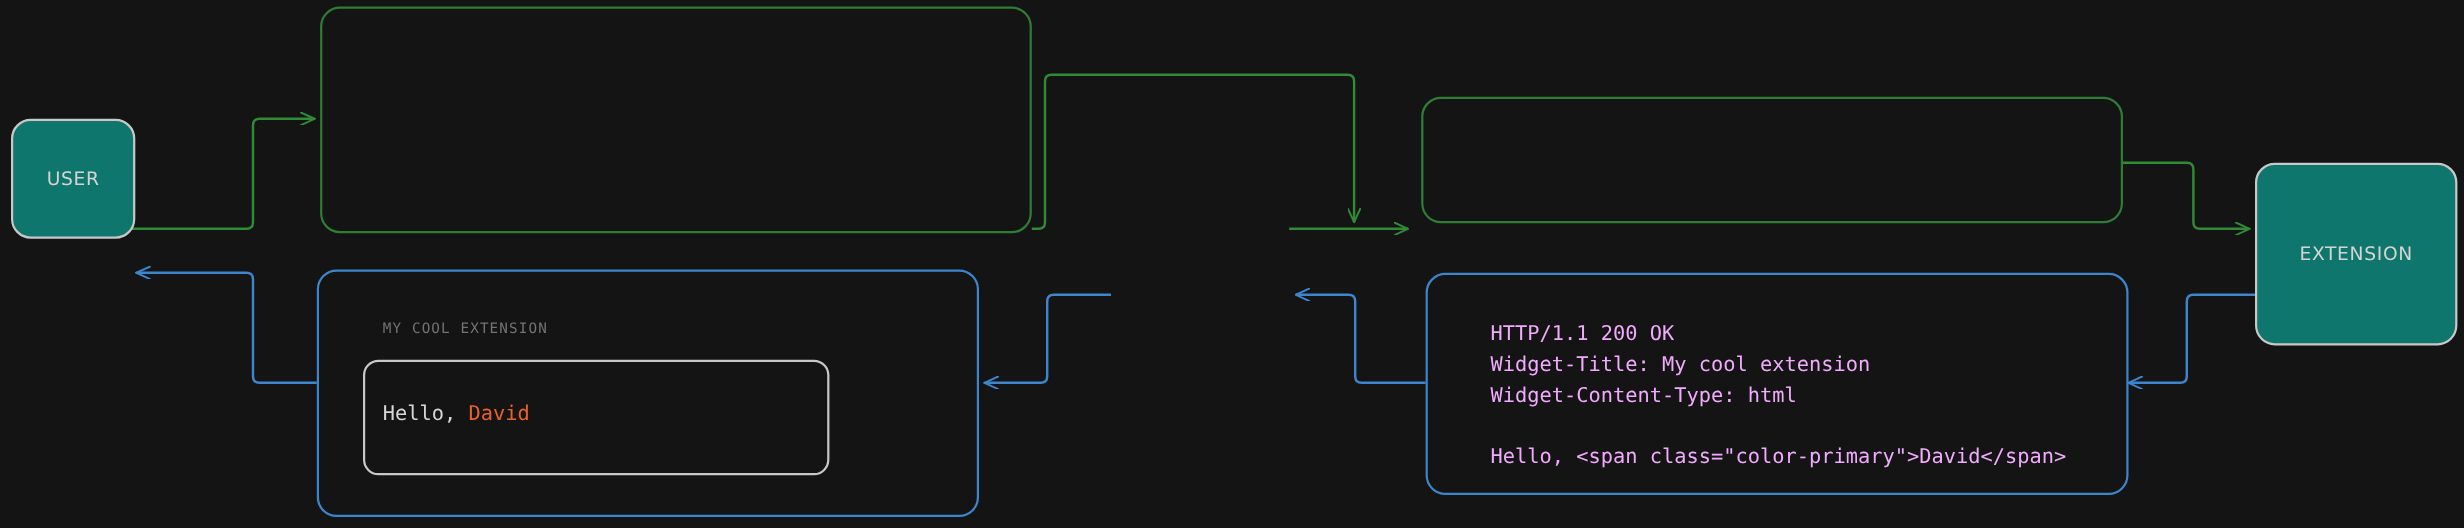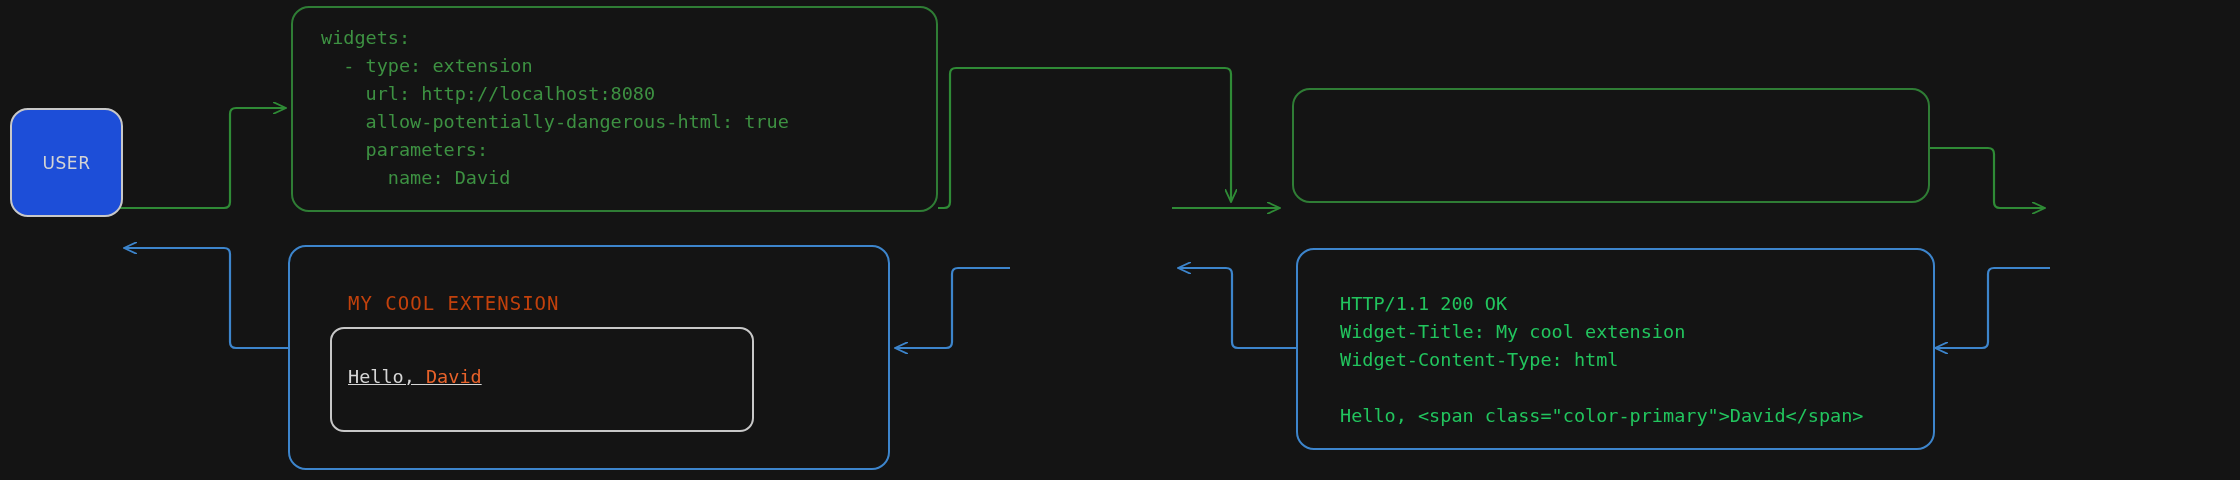--- a/index.html
+++ b/index.html
@@ -4,36 +4,36 @@
 <style>
   html,body{margin:0;padding:0;background:#141414;}
   body{width:2240px;height:480px;overflow:hidden;
        font-family:"DejaVu Sans Mono","Liberation Mono",monospace;}
   #stage{position:relative;width:2240px;height:480px;background:#141414;}
   svg.edges{position:absolute;left:0;top:0;width:2240px;height:480px;pointer-events:none;}
 
   .node{position:absolute;border:2px solid #c8c8c8;border-radius:18px;
         display:flex;align-items:center;justify-content:center;
         color:#d4d4d4;font-family:"DejaVu Sans","Liberation Sans",sans-serif;
-        font-size:17px;letter-spacing:.6px;background:#1d4ed8;}
+        font-size:17px;letter-spacing:.6px;background:#0f766e;}
 
   .panel{position:absolute;border:2px solid #2f7d35;border-radius:18px;
          background:#141414;box-sizing:border-box;}
   .panel.blue{border-color:#3d85cc;}
 
   .code{position:absolute;white-space:pre;font-size:18.5px;line-height:28px;
         font-family:"DejaVu Sans Mono","Liberation Mono",monospace;}
   .code.green{color:#3d9142;}
-  .code.blue{color:#22c55e;}
+  .code.blue{color:#f0abfc;margin-left:15px;}
 
-  .ext-title{position:absolute;color:#c2410c;font-size:19px;letter-spacing:1px;
+  .ext-title{position:absolute;color:#737373;font-size:13px;letter-spacing:1px;
              font-family:"DejaVu Sans Mono","Liberation Mono",monospace;white-space:pre;}
   .inner-box{position:absolute;border:2px solid #c8c8c8;border-radius:14px;background:#141414;}
   .inner-text{position:absolute;color:#d6d6d6;font-size:18.5px;white-space:pre;
-              font-family:"DejaVu Sans Mono","Liberation Mono",monospace;text-decoration:underline;}
+              font-family:"DejaVu Sans Mono","Liberation Mono",monospace;}
   .accent{color:#e8622a;}
 </style>
 </head>
 <body>
 
 <div id="stage">
 
   <svg class="edges" viewBox="0 0 2240 480">
     <defs>
       <marker id="ag" markerWidth="14" markerHeight="12" refX="13" refY="6" orient="auto" markerUnits="userSpaceOnUse">
@@ -57,28 +57,25 @@
       <path d="M1010,268 H958 Q952,268 952,274 V342 Q952,348 946,348 H895" marker-end="url(#ab)"></path>
       <path d="M288,348 H236 Q230,348 230,342 V254 Q230,248 224,248 H124" marker-end="url(#ab)"></path>
     </g>
   </svg>
 
   <div class="node" style="left:10px;top:108px;width:109px;height:105px;">
     <span>USER</span>
   </div>
 
 
+  <div class="node" style="left:2050px;top:148px;width:180px;height:162px;">
+    <span>EXTENSION</span>
+  </div>
 
   <div class="panel" style="left:291px;top:6px;width:647px;height:206px;"></div>
-  <div class="code green" style="left:321px;top:24px;">widgets:
-  - type: extension
-    url: http://localhost:8080
-    allow-potentially-dangerous-html: true
-    parameters:
-      name: David</div>
 
   <div class="panel" style="left:1292px;top:88px;width:638px;height:115px;"></div>
 
   <div class="panel blue" style="left:1296px;top:248px;width:639px;height:202px;"></div>
   <div class="code blue" style="left:1340px;top:290px;">HTTP/1.1 200 OK
 Widget-Title: My cool extension
 Widget-Content-Type: html
 
 Hello, &lt;span class="color-primary"&gt;David&lt;/span&gt;</div>
 

